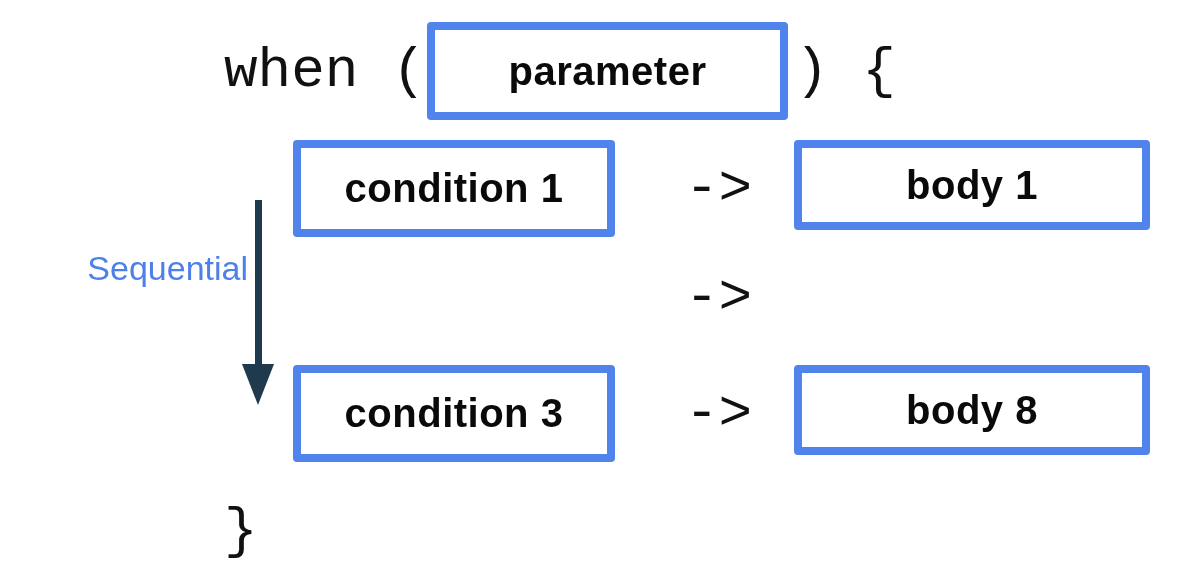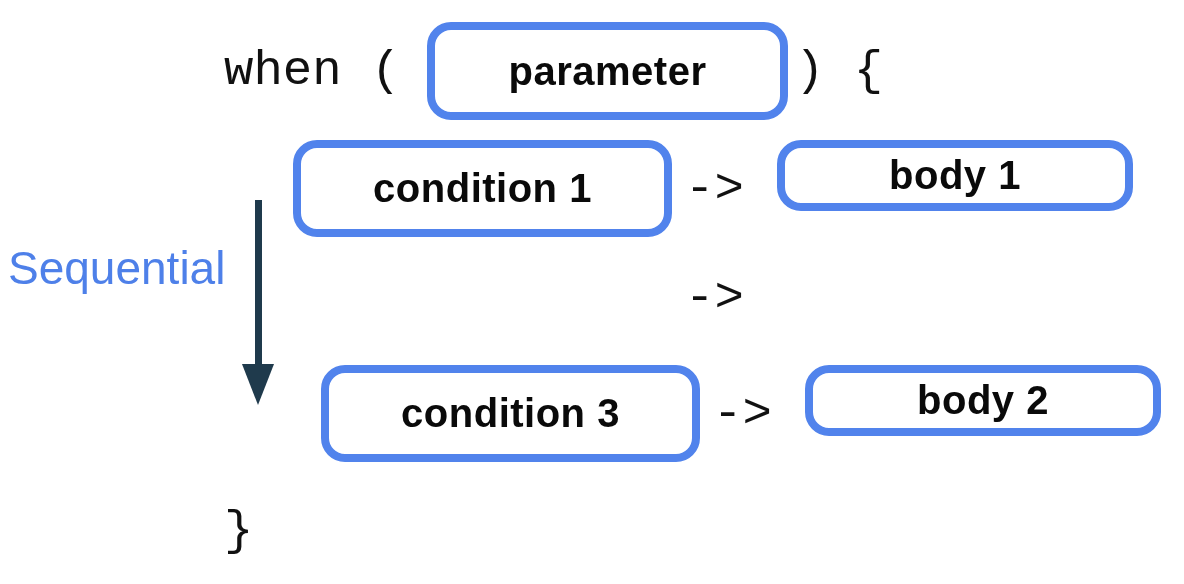--- a/index.html
+++ b/index.html
@@ -14,57 +14,57 @@
   .canvas{
     position:relative;
     width:1184px;height:584px;
     background:var(--bg);
     overflow:hidden;
     font-family:"Liberation Sans", sans-serif;
   }
   .code{
     position:absolute;
     font-family:"Liberation Mono","DejaVu Sans Mono",monospace;
-    font-size:49px;
+    font-size:56px;
     color:var(--code-ink);
     display:flex;align-items:center;
     white-space:pre;
     font-weight:400;
   }
   .box{
     position:absolute;
     box-sizing:border-box;
     border:8px solid var(--box-border);
-    border-radius:24px;
+    border-radius:4px;
     background:#ffffff;
     display:flex;align-items:center;justify-content:center;
   }
   .box .label{
     font-family:"Liberation Sans","DejaVu Sans",sans-serif;
     font-weight:700;
     font-size:40px;
     color:var(--label-ink);
     letter-spacing:0.5px;
   }
   
   .when-open{left:224px;top:22px;height:98px;}
   .param-box{left:427px;top:22px;width:361px;height:98px;}
   .paren-brace{left:795px;top:22px;height:98px;}
   
   .row1{top:140px;}
   .row2{top:249px;}
-  .row3{top:365px;margin-left:28px;}
-  .cond-box{left:293px;width:379px;height:97px;}
-  .body-box{left:777px;width:356px;height:71px;}
+  .row3{top:365px;}
+  .cond-box{left:293px;width:322px;height:97px;}
+  .body-box{left:794px;width:356px;height:90px;}
   .op-arrow{left:685px;height:97px;width:80px;}
   
   .seq-note{
     position:absolute;left:8px;top:246px;width:240px;
-    text-align:left;
-    font-size:46px;line-height:45px;
+    text-align:right;
+    font-size:34px;line-height:45px;
     font-weight:400;
     color:var(--note-blue);
   }
   .seq-note span{display:block;}
   .flow-arrow{
     position:absolute;left:241px;top:196px;width:34px;height:212px;
   }
   .flow-arrow .shape{fill:var(--arrow-dark);}
   .closing-brace{left:224px;top:500px;height:62px;}
 </style>
@@ -89,21 +89,21 @@
     <span class="label">body 1</span>
   </div>
 
   <div class="code op-arrow row2">-&gt;</div>
 
   <div class="box cond-box row3">
     <span class="label">condition 3</span>
   </div>
   <div class="code op-arrow row3">-&gt;</div>
   <div class="box body-box row3">
-    <span class="label">body 2</span>
+    <span class="label">body 8</span>
   </div>
 
   <div class="seq-note">
     <span>Sequential</span>
   </div>
 
   <svg class="flow-arrow" viewBox="0 0 34 212" aria-hidden="true">
     <rect class="shape" x="14" y="4" width="7" height="170"></rect>
     <polygon class="shape" points="1,168 33,168 17,209"></polygon>
   </svg>

